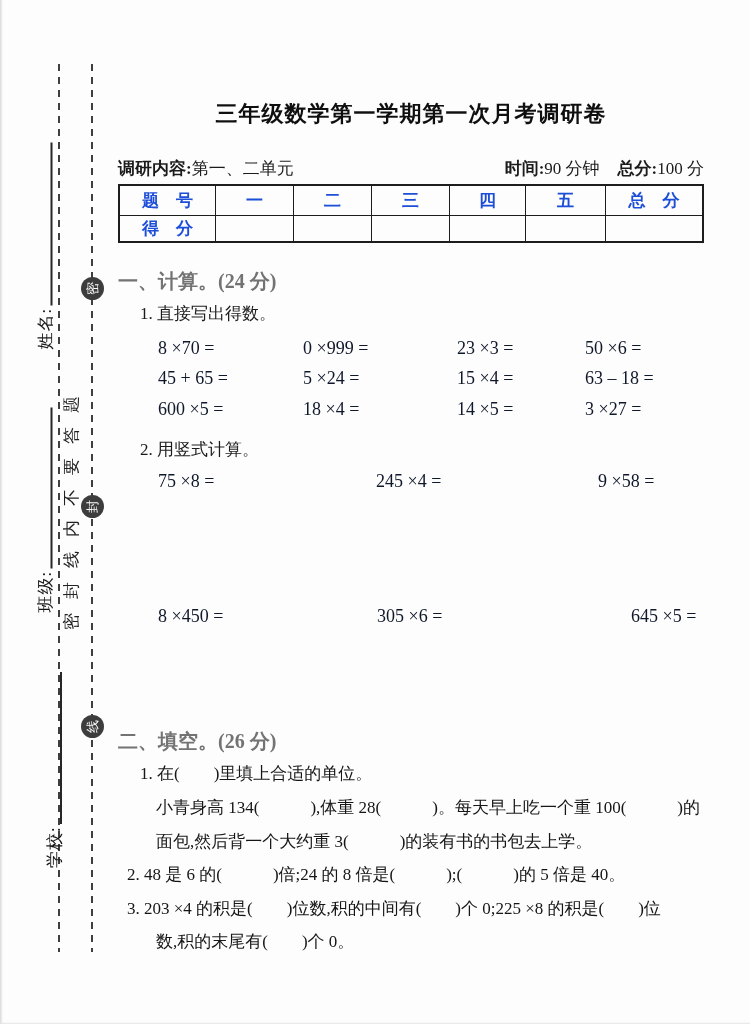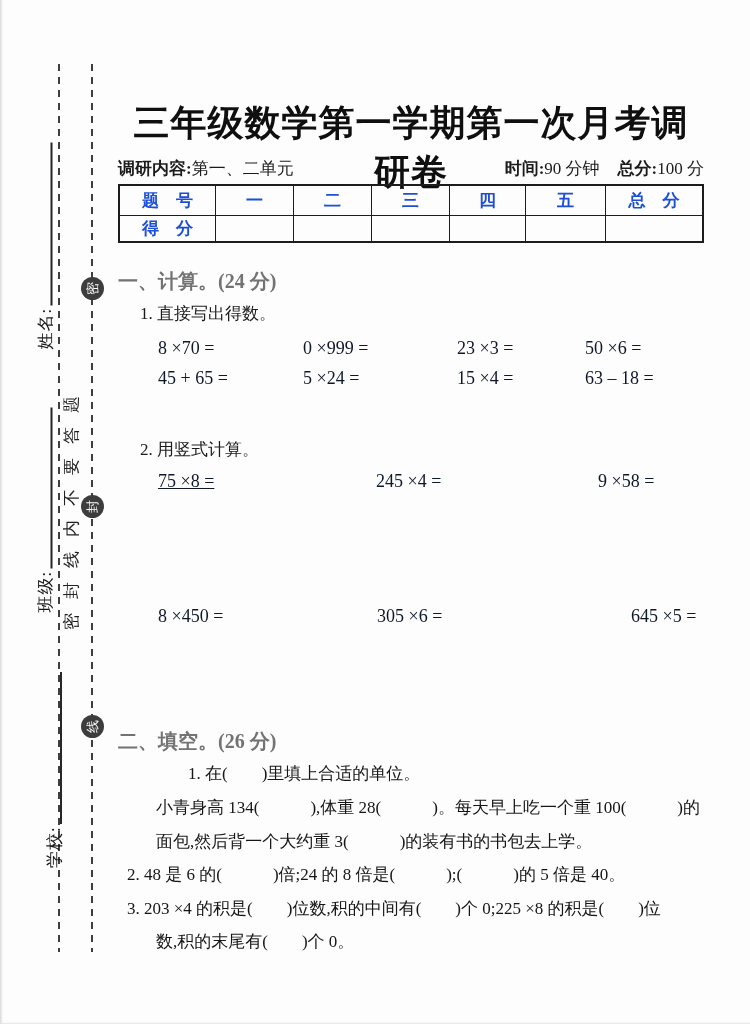--- a/index.html
+++ b/index.html
@@ -20,21 +20,21 @@
   .margin-group .m-label{line-height:20px;letter-spacing:1px;}
   .margin-group .m-line{flex:1 1 auto;height:3px;border-bottom:2px solid #262626;margin:0 0 3px 2px;}
   .seal-col{position:absolute;height:24px;transform:rotate(-90deg);
     font-size:17px;letter-spacing:14px;white-space:nowrap;color:#222;text-align:center;}
   .seal-badge{position:absolute;width:23px;height:23px;border-radius:50%;
     background:#3d3d3d;display:flex;align-items:center;justify-content:center;}
   .seal-badge span{color:#fafafa;font-size:13px;line-height:13px;transform:rotate(-90deg);}
 
   
   .paper-title{position:absolute;left:118px;top:99px;width:586px;text-align:center;
-    font-size:36px;font-weight:800;letter-spacing:1px;color:#0f0f0f;}
+    font-size:22px;font-weight:800;letter-spacing:1px;color:#0f0f0f;}
   .info-row{position:absolute;left:118px;top:157px;width:586px;font-size:17px;display:flex;justify-content:space-between;}
   .info-row b{font-weight:700;}
   .info-right .gap{display:inline-block;width:18px;}
 
   .score-table{position:absolute;left:118px;top:184px;width:586px;border-collapse:collapse;
     border:2px solid #1d1d1d;table-layout:fixed;font-size:17px;}
   .score-table td{border:1px solid #1d1d1d;text-align:center;padding:0;font-weight:700;color:#1d4ed8;}
   .score-table tr.hdr td{height:29px;}
   .score-table tr.scr td{height:25px;}
 
@@ -127,34 +127,40 @@
     <span class="expr" style="left:303px;">0 ×999 =</span>
     <span class="expr" style="left:457px;">23 ×3 =</span>
     <span class="expr" style="left:585px;">50 ×6 =</span>
   </div>
   <div class="expr-row" style="top:368px;">
     <span class="expr" style="left:158px;">45 + 65 =</span>
     <span class="expr" style="left:303px;">5 ×24 =</span>
     <span class="expr" style="left:457px;">15 ×4 =</span>
     <span class="expr" style="left:585px;">63 – 18 =</span>
   </div>
+  <div class="expr-row" style="top:399px;">
+    <span class="expr" style="left:158px;">600 ×5 =</span>
+    <span class="expr" style="left:303px;">18 ×4 =</span>
+    <span class="expr" style="left:457px;">14 ×5 =</span>
+    <span class="expr" style="left:585px;">3 ×27 =</span>
+  </div>
 
   <div class="sub-label" style="left:140px;top:438px;">2. 用竖式计算。</div>
 
   <div class="expr-row" style="top:471px;">
-    <span class="expr" style="left:158px;text-decoration:underline;">75 ×8 =</span>
+    <span class="expr" style="left:158px;">75 ×8 =</span>
     <span class="expr" style="left:376px;">245 ×4 =</span>
     <span class="expr" style="left:598px;">9 ×58 =</span>
   </div>
   <div class="expr-row" style="top:606px;">
     <span class="expr" style="left:158px;">8 ×450 =</span>
     <span class="expr" style="left:377px;">305 ×6 =</span>
     <span class="expr" style="left:631px;">645 ×5 =</span>
   </div>
 
   <div class="h-sec" style="left:118px;top:728px;">二、填空。(26 分)</div>
-  <div class="fill-line" style="left:140px;top:762px;margin-left:48px;">1. 在(　　)里填上合适的单位。</div>
+  <div class="fill-line" style="left:140px;top:762px;">1. 在(　　)里填上合适的单位。</div>
   <div class="fill-line" style="left:156px;top:796px;">小青身高 134(　　　),体重 28(　　　)。每天早上吃一个重 100(　　　)的</div>
   <div class="fill-line" style="left:156px;top:830px;">面包,然后背一个大约重 3(　　　)的装有书的书包去上学。</div>
   <div class="fill-line" style="left:127px;top:863px;">2. 48 是 6 的(　　　)倍;24 的 8 倍是(　　　);(　　　)的 5 倍是 40。</div>
   <div class="fill-line" style="left:127px;top:897px;">3. 203 ×4 的积是(　　)位数,积的中间有(　　)个 0;225 ×8 的积是(　　)位</div>
   <div class="fill-line" style="left:156px;top:930px;">数,积的末尾有(　　)个 0。</div>
 </div>
 
 </body></html>

